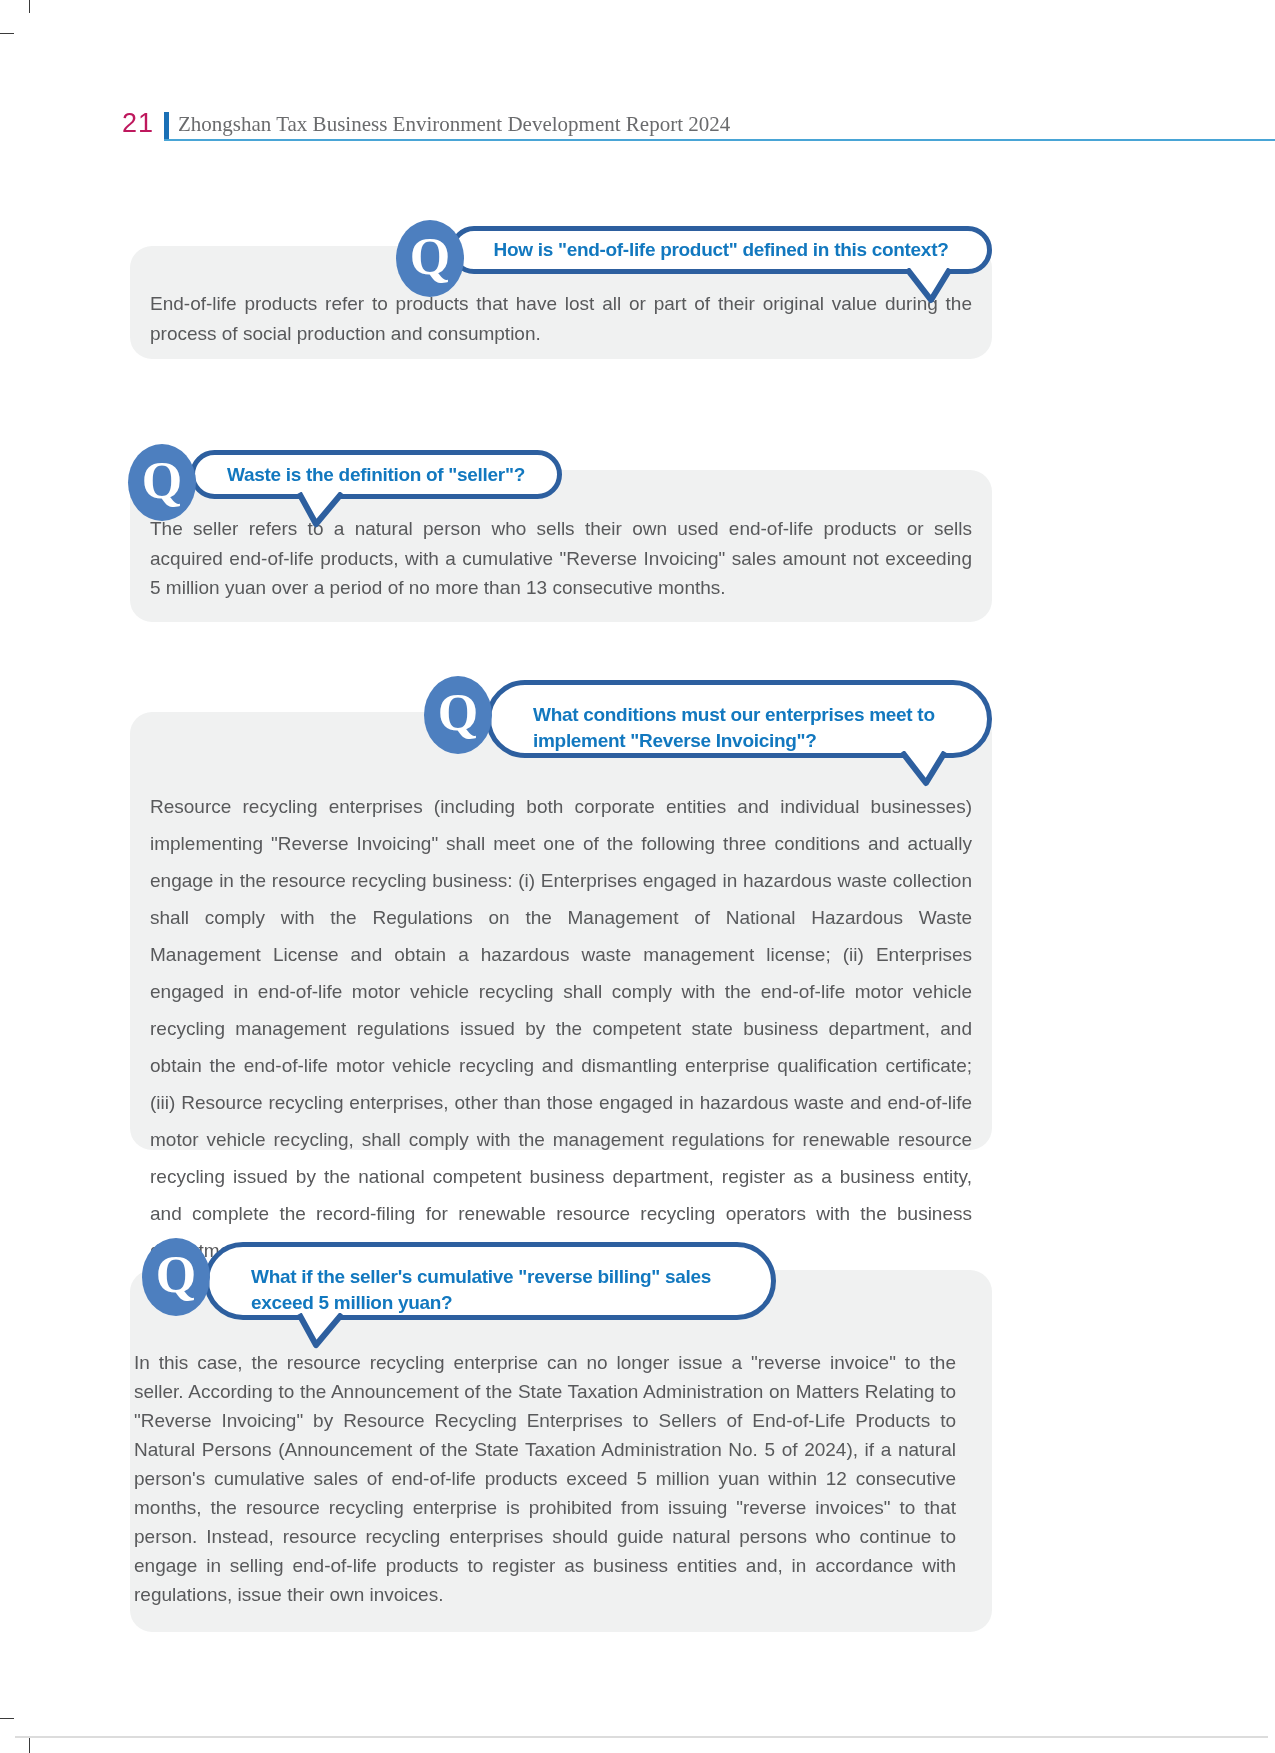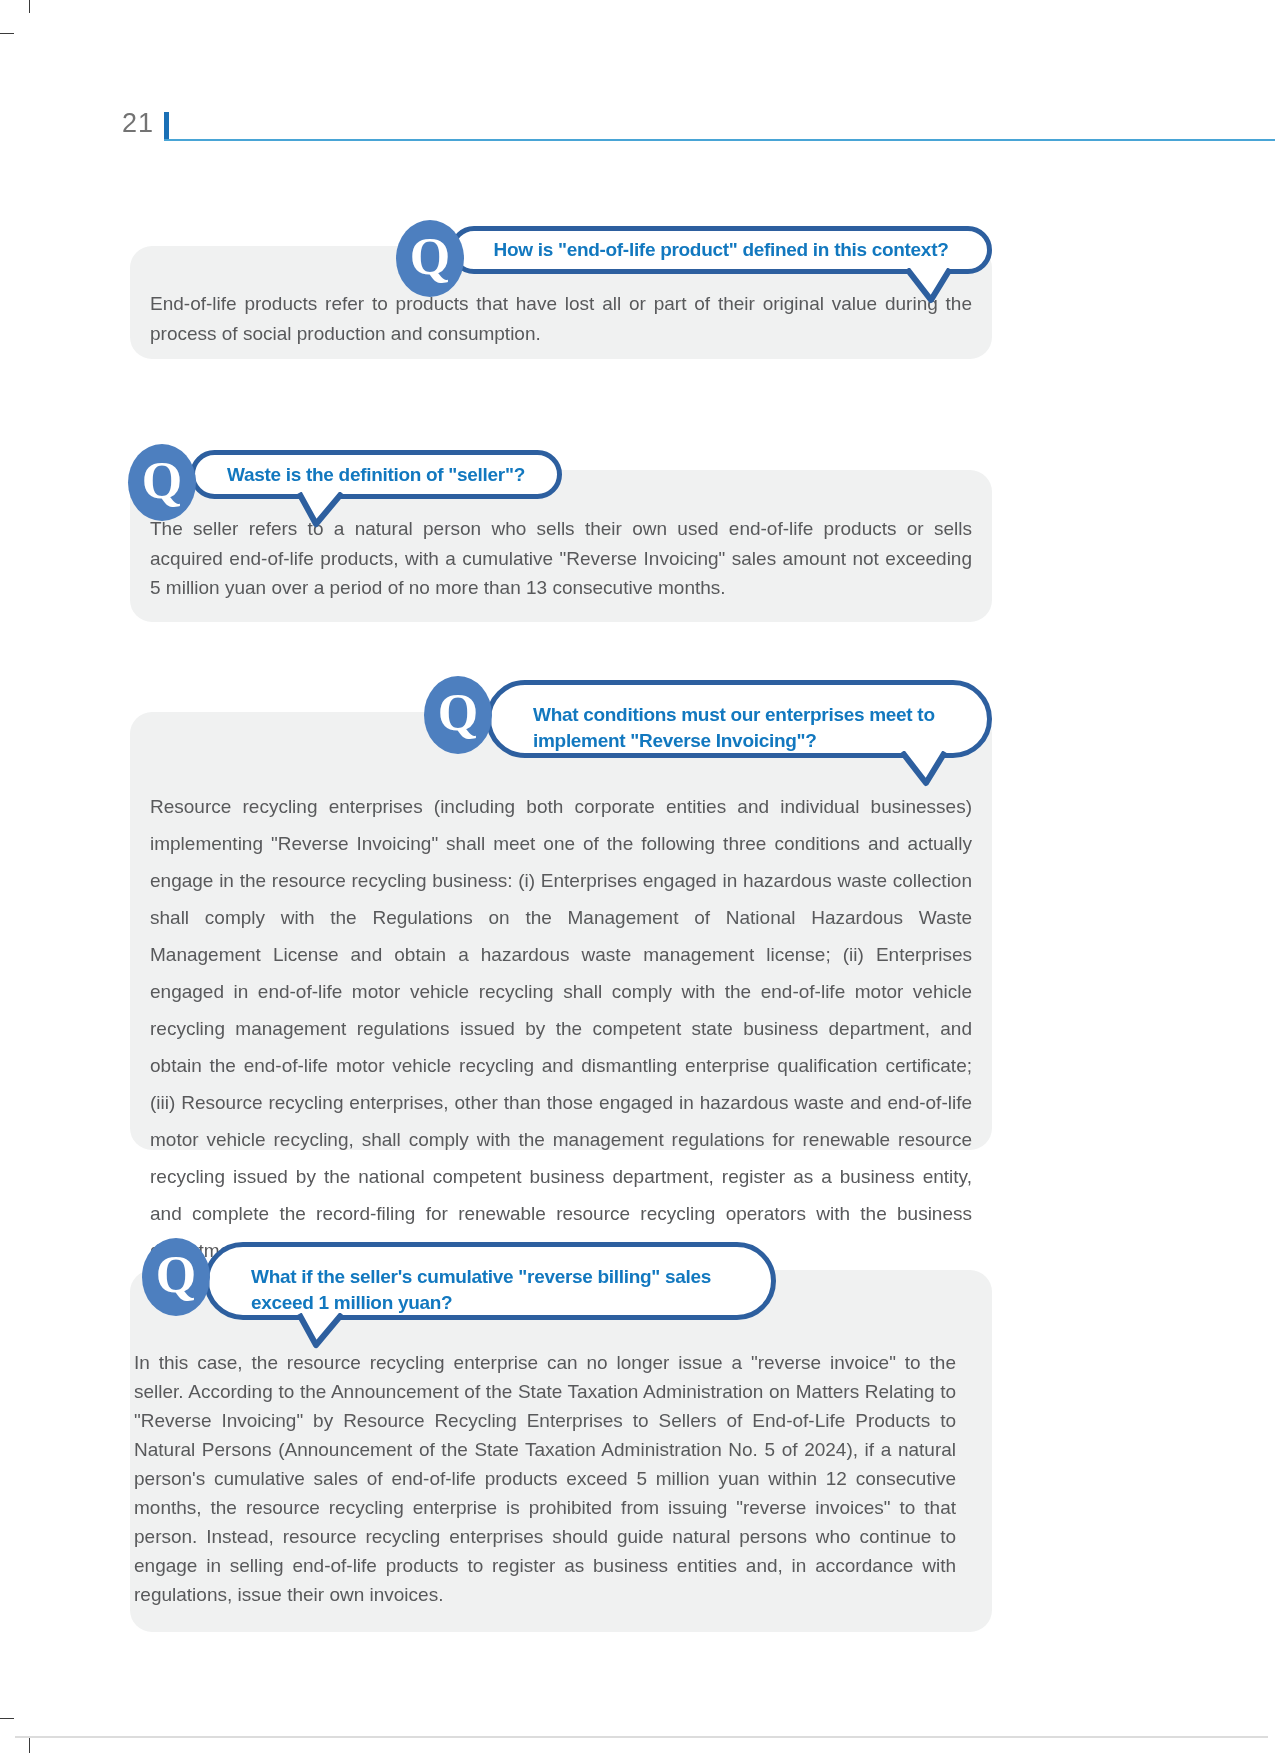--- a/index.html
+++ b/index.html
@@ -8,21 +8,21 @@
 
   
   .crop{position:absolute;background:#3a3a3a;}
   .crop-tl-v{left:29px;top:0;width:1px;height:13px;}
   .crop-tl-h{left:0;top:33px;width:14px;height:1px;}
   .crop-bl-h{left:0;top:1718px;width:14px;height:1px;}
   .crop-bl-v{left:29px;top:1737px;width:1px;height:16px;}
   .page-bottom-edge{position:absolute;left:15px;top:1736px;width:1253px;height:2px;background:#dcdcdc;}
 
   
-  .page-num{position:absolute;left:122px;top:108px;font-size:27px;color:#737373;letter-spacing:1px;}
+  .page-num{position:absolute;left:122px;top:108px;font-size:27px;color:#be185d;letter-spacing:1px;}
   .header-tick{position:absolute;left:164px;top:112px;width:5px;height:27px;background:var(--accent_tick,#1a70b6);}
   .header-title{position:absolute;left:178px;top:112px;font-family:"Liberation Serif",serif;
                 font-size:21px;color:#6a6b6d;white-space:nowrap;}
   .header-underline{position:absolute;left:164px;top:139px;width:1111px;height:2px;background:var(--accent_underline,#49a5d6);}
 
   
   .answer-box{position:absolute;background:var(--box_bg,#f0f1f1);border-radius:22px;}
   .answer-text{position:absolute;margin:0;color:var(--body_text,#58595b);font-size:19px;
                text-align:justify;}
   .bubble{position:absolute;background:#ffffff;border:5px solid var(--bubble_border,#2d5f9f);
@@ -70,20 +70,21 @@
 <div class="page">
 
   <div class="crop crop-tl-v"></div>
   <div class="crop crop-tl-h"></div>
   <div class="crop crop-bl-h"></div>
   <div class="crop crop-bl-v"></div>
   <div class="page-bottom-edge"></div>
 
   <div class="page-num">21</div>
   <div class="header-tick"></div>
+  <div class="header-title">Zhongshan Tax Business Environment Development Report 2024</div>
   <div class="header-underline"></div>
 
   <section class="qa1">
     <div class="answer-box"></div>
     <p class="answer-text">End-of-life products refer to products that have lost all or part of their original value during the process of social production and consumption.</p>
     <div class="bubble center">
       <span class="q-text">How is "end-of-life product" defined in this context?</span>
     </div>
     <svg class="tail" width="48" height="36">
       <path d="M2,1 L26,32 L45,1" fill="#ffffff" stroke="#2d5f9f" stroke-width="6" stroke-linejoin="round"></path>
@@ -118,21 +119,21 @@
     </svg>
     <div class="q-circle">
       <span>Q</span>
     </div>
   </section>
 
   <section class="qa4">
     <div class="answer-box"></div>
     <p class="answer-text">In this case, the resource recycling enterprise can no longer issue a "reverse invoice" to the seller. According to the Announcement of the State Taxation Administration on Matters Relating to "Reverse Invoicing" by Resource Recycling Enterprises to Sellers of End-of-Life Products to Natural Persons (Announcement of the State Taxation Administration No. 5 of 2024), if a natural person's cumulative sales of end-of-life products exceed 5 million yuan within 12 consecutive months, the resource recycling enterprise is prohibited from issuing "reverse invoices" to that person. Instead, resource recycling enterprises should guide natural persons who continue to engage in selling end-of-life products to register as business entities and, in accordance with regulations, issue their own invoices.</p>
     <div class="bubble left2">
-      <span class="q-text">What if the seller's cumulative "reverse billing" sales exceed 1 million yuan?</span>
+      <span class="q-text">What if the seller's cumulative "reverse billing" sales exceed 5 million yuan?</span>
     </div>
     <svg class="tail" width="48" height="36">
       <path d="M3,1 L20,32 L46,1" fill="#ffffff" stroke="#2d5f9f" stroke-width="6" stroke-linejoin="round"></path>
     </svg>
     <div class="q-circle">
       <span>Q</span>
     </div>
   </section>
 
 </div>

